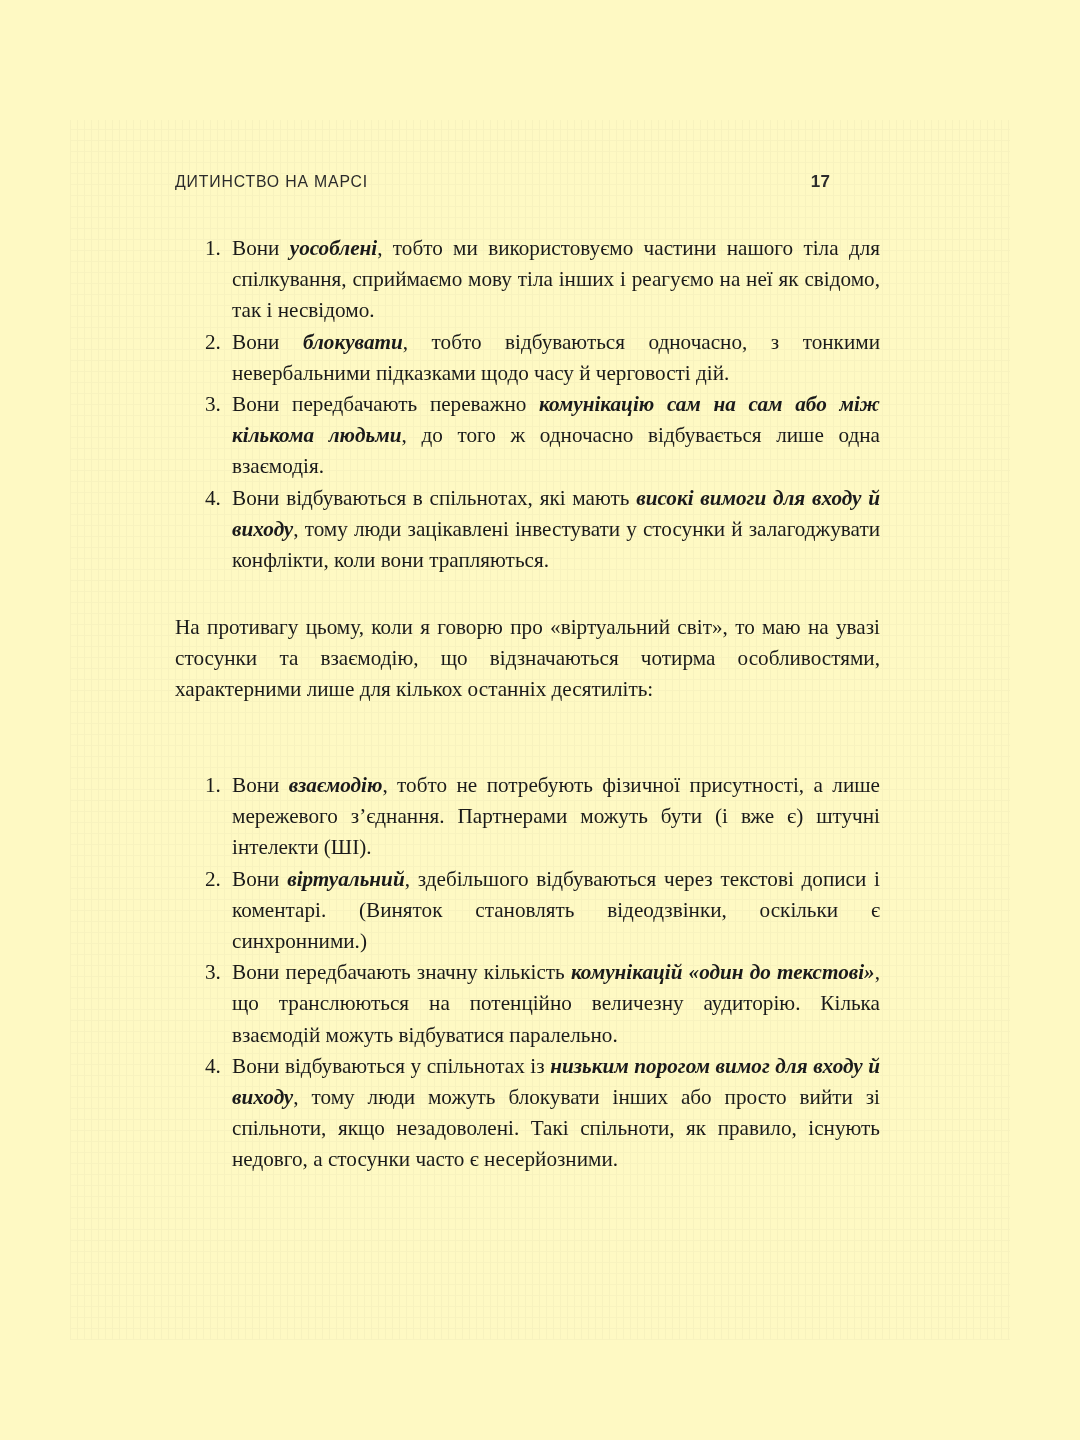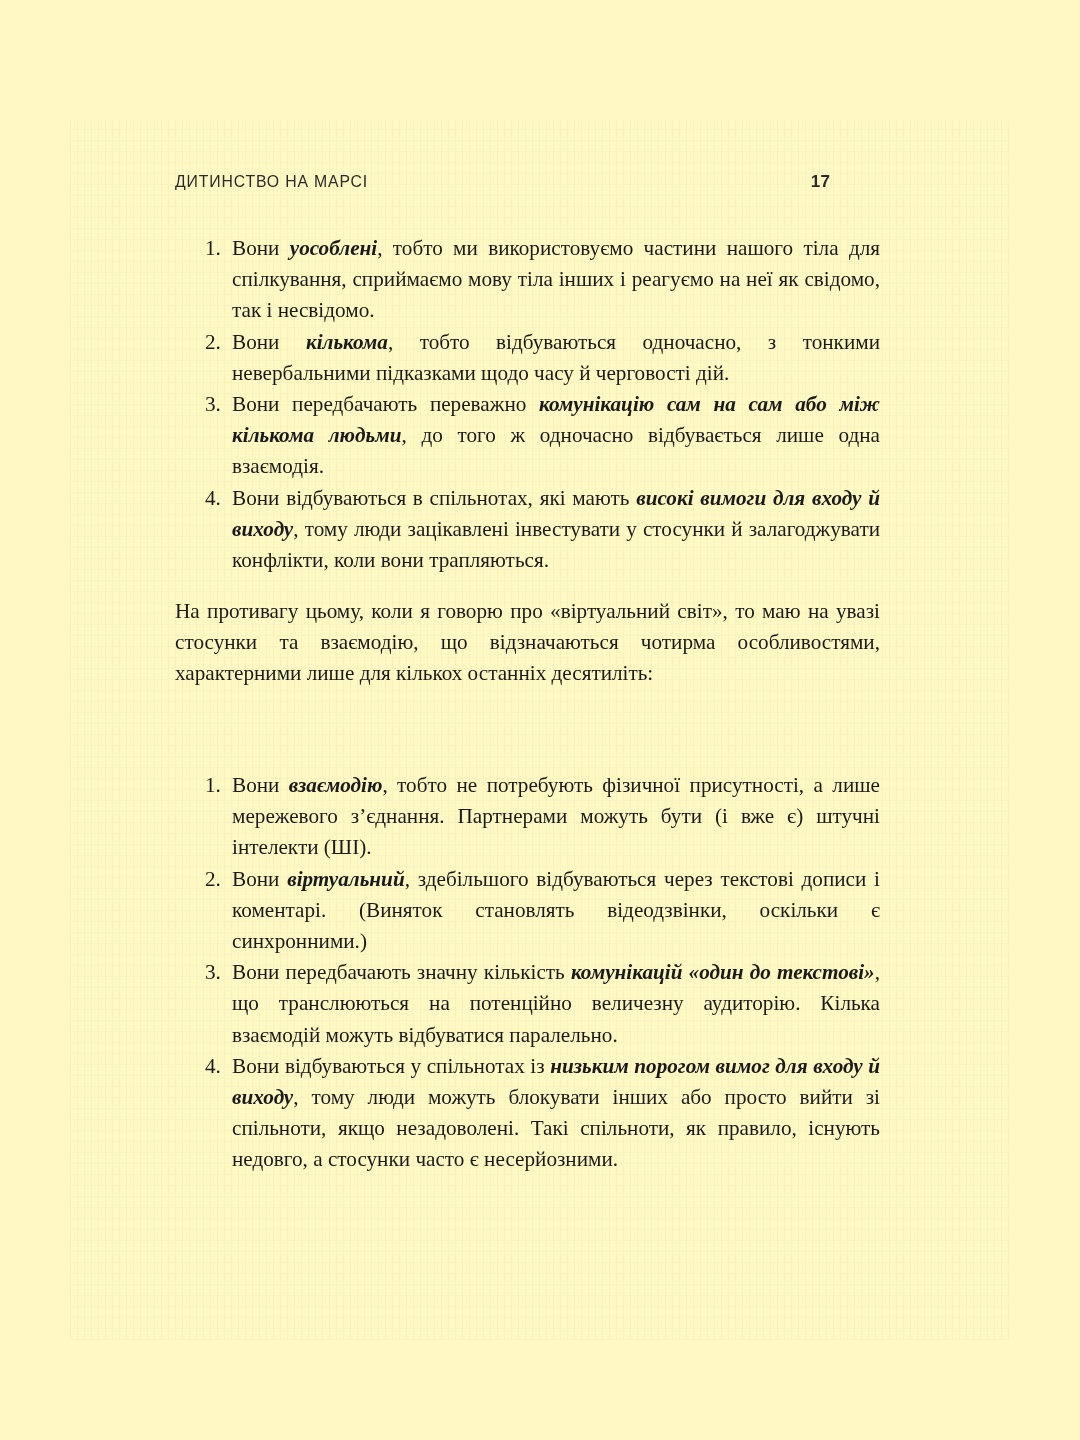--- a/index.html
+++ b/index.html
@@ -107,34 +107,34 @@
   </div>
 
   <div class="body-block" style="top:233px;">
     <ol class="numlist">
       <li>
         <span class="marker">1.</span>
         <span class="li-text">Вони <i>уособлені</i>, тобто ми використовуємо частини нашого тіла для спілкування, сприймаємо мову тіла інших і реагує­мо на неї як свідомо, так і несвідомо.</span>
       </li>
       <li>
         <span class="marker">2.</span>
-        <span class="li-text">Вони <i>кількома</i>, тобто відбуваються одночасно, з тонки­ми невербальними підказками щодо часу й черговості дій.</span>
+        <span class="li-text">Вони <i>блокувати</i>, тобто відбуваються одночасно, з тонки­ми невербальними підказками щодо часу й черговості дій.</span>
       </li>
       <li>
         <span class="marker">3.</span>
         <span class="li-text">Вони передбачають переважно <i>комунікацію сам на сам або між кількома людьми</i>, до того ж одночасно відбувається лише одна взаємодія.</span>
       </li>
       <li>
         <span class="marker">4.</span>
         <span class="li-text">Вони відбуваються в спільнотах, які мають <i>високі вимоги для входу й виходу</i>, тому люди зацікавлені інвестувати у сто­сунки й залагоджувати конфлікти, коли вони трапляються.</span>
       </li>
     </ol>
   </div>
 
-  <div class="body-block" style="top:596px;">
+  <div class="body-block" style="top:612px;">
     <p>На противагу цьому, коли я говорю про «віртуальний світ», то маю на увазі стосунки та взаємодію, що відзначаються чотир­ма особливостями, характерними лише для кількох останніх десятиліть:</p>
   </div>
 
   <div class="body-block" style="top:770px;">
     <ol class="numlist">
       <li>
         <span class="marker">1.</span>
         <span class="li-text">Вони <i>взаємодію</i>, тобто не потребують фізичної присутнос­ті, а лише мережевого з’єднання. Партнерами можуть бути (і вже є) штучні інтелекти (ШІ).</span>
       </li>
       <li>

